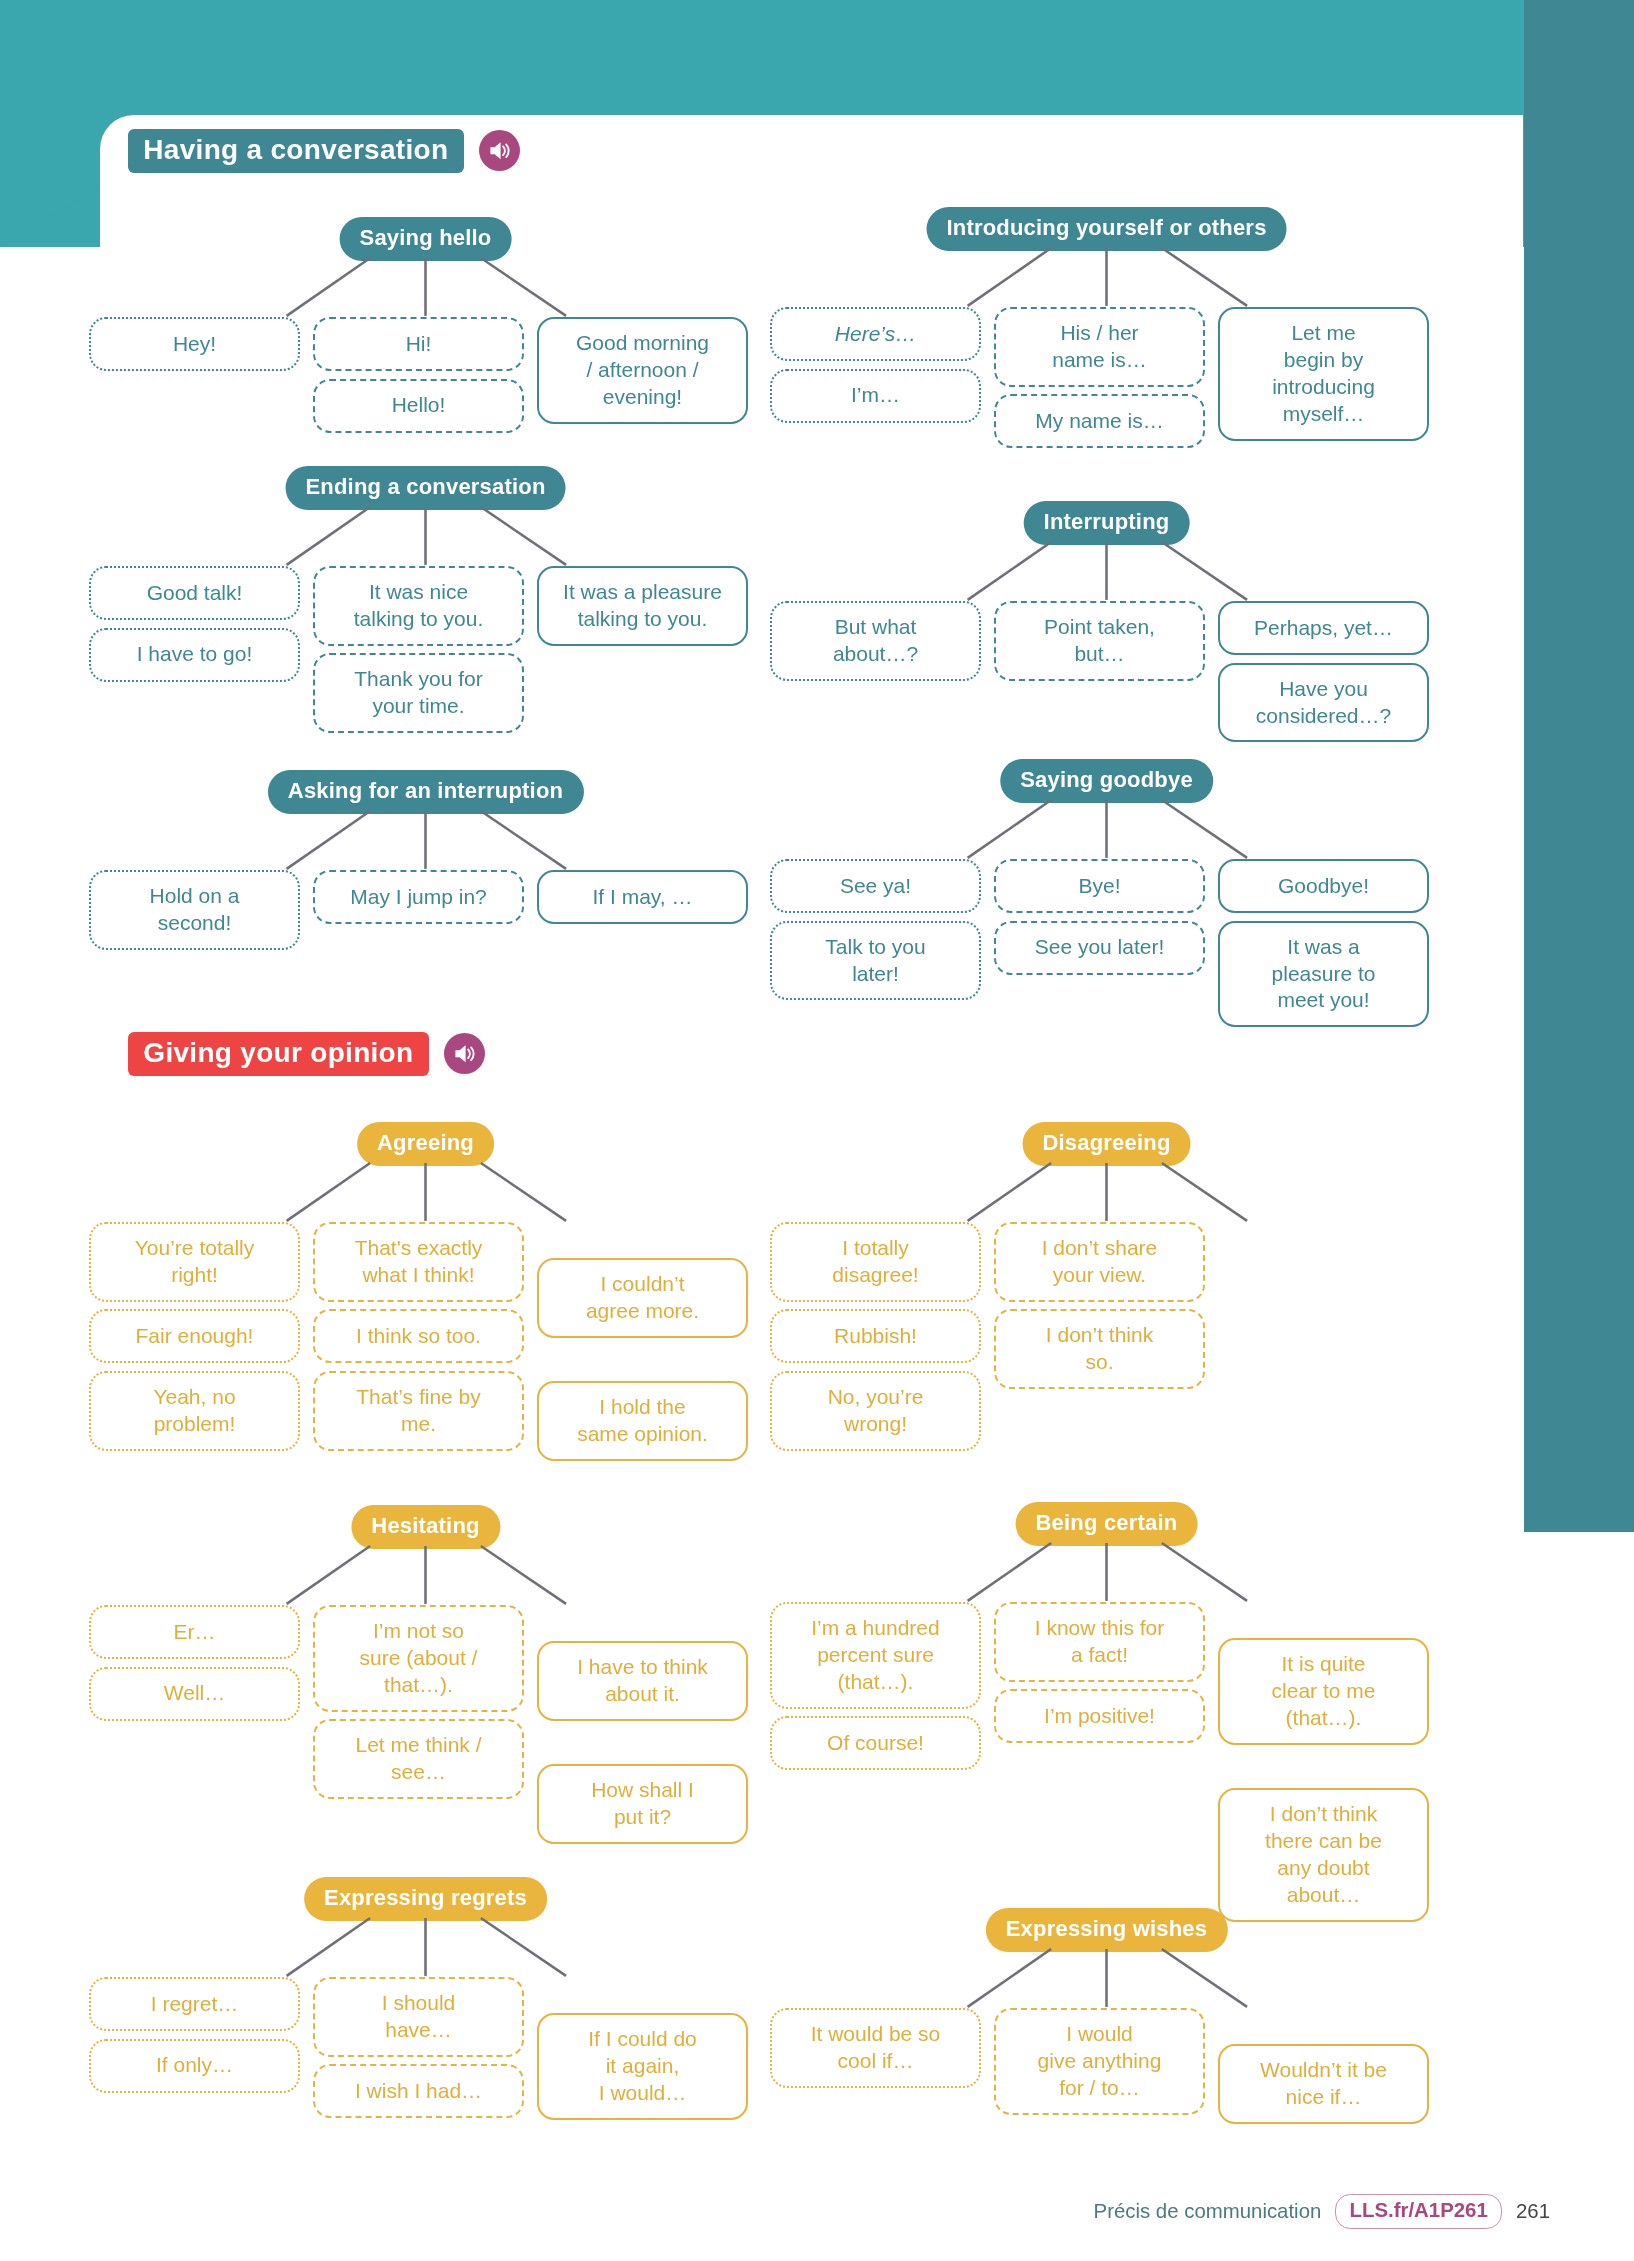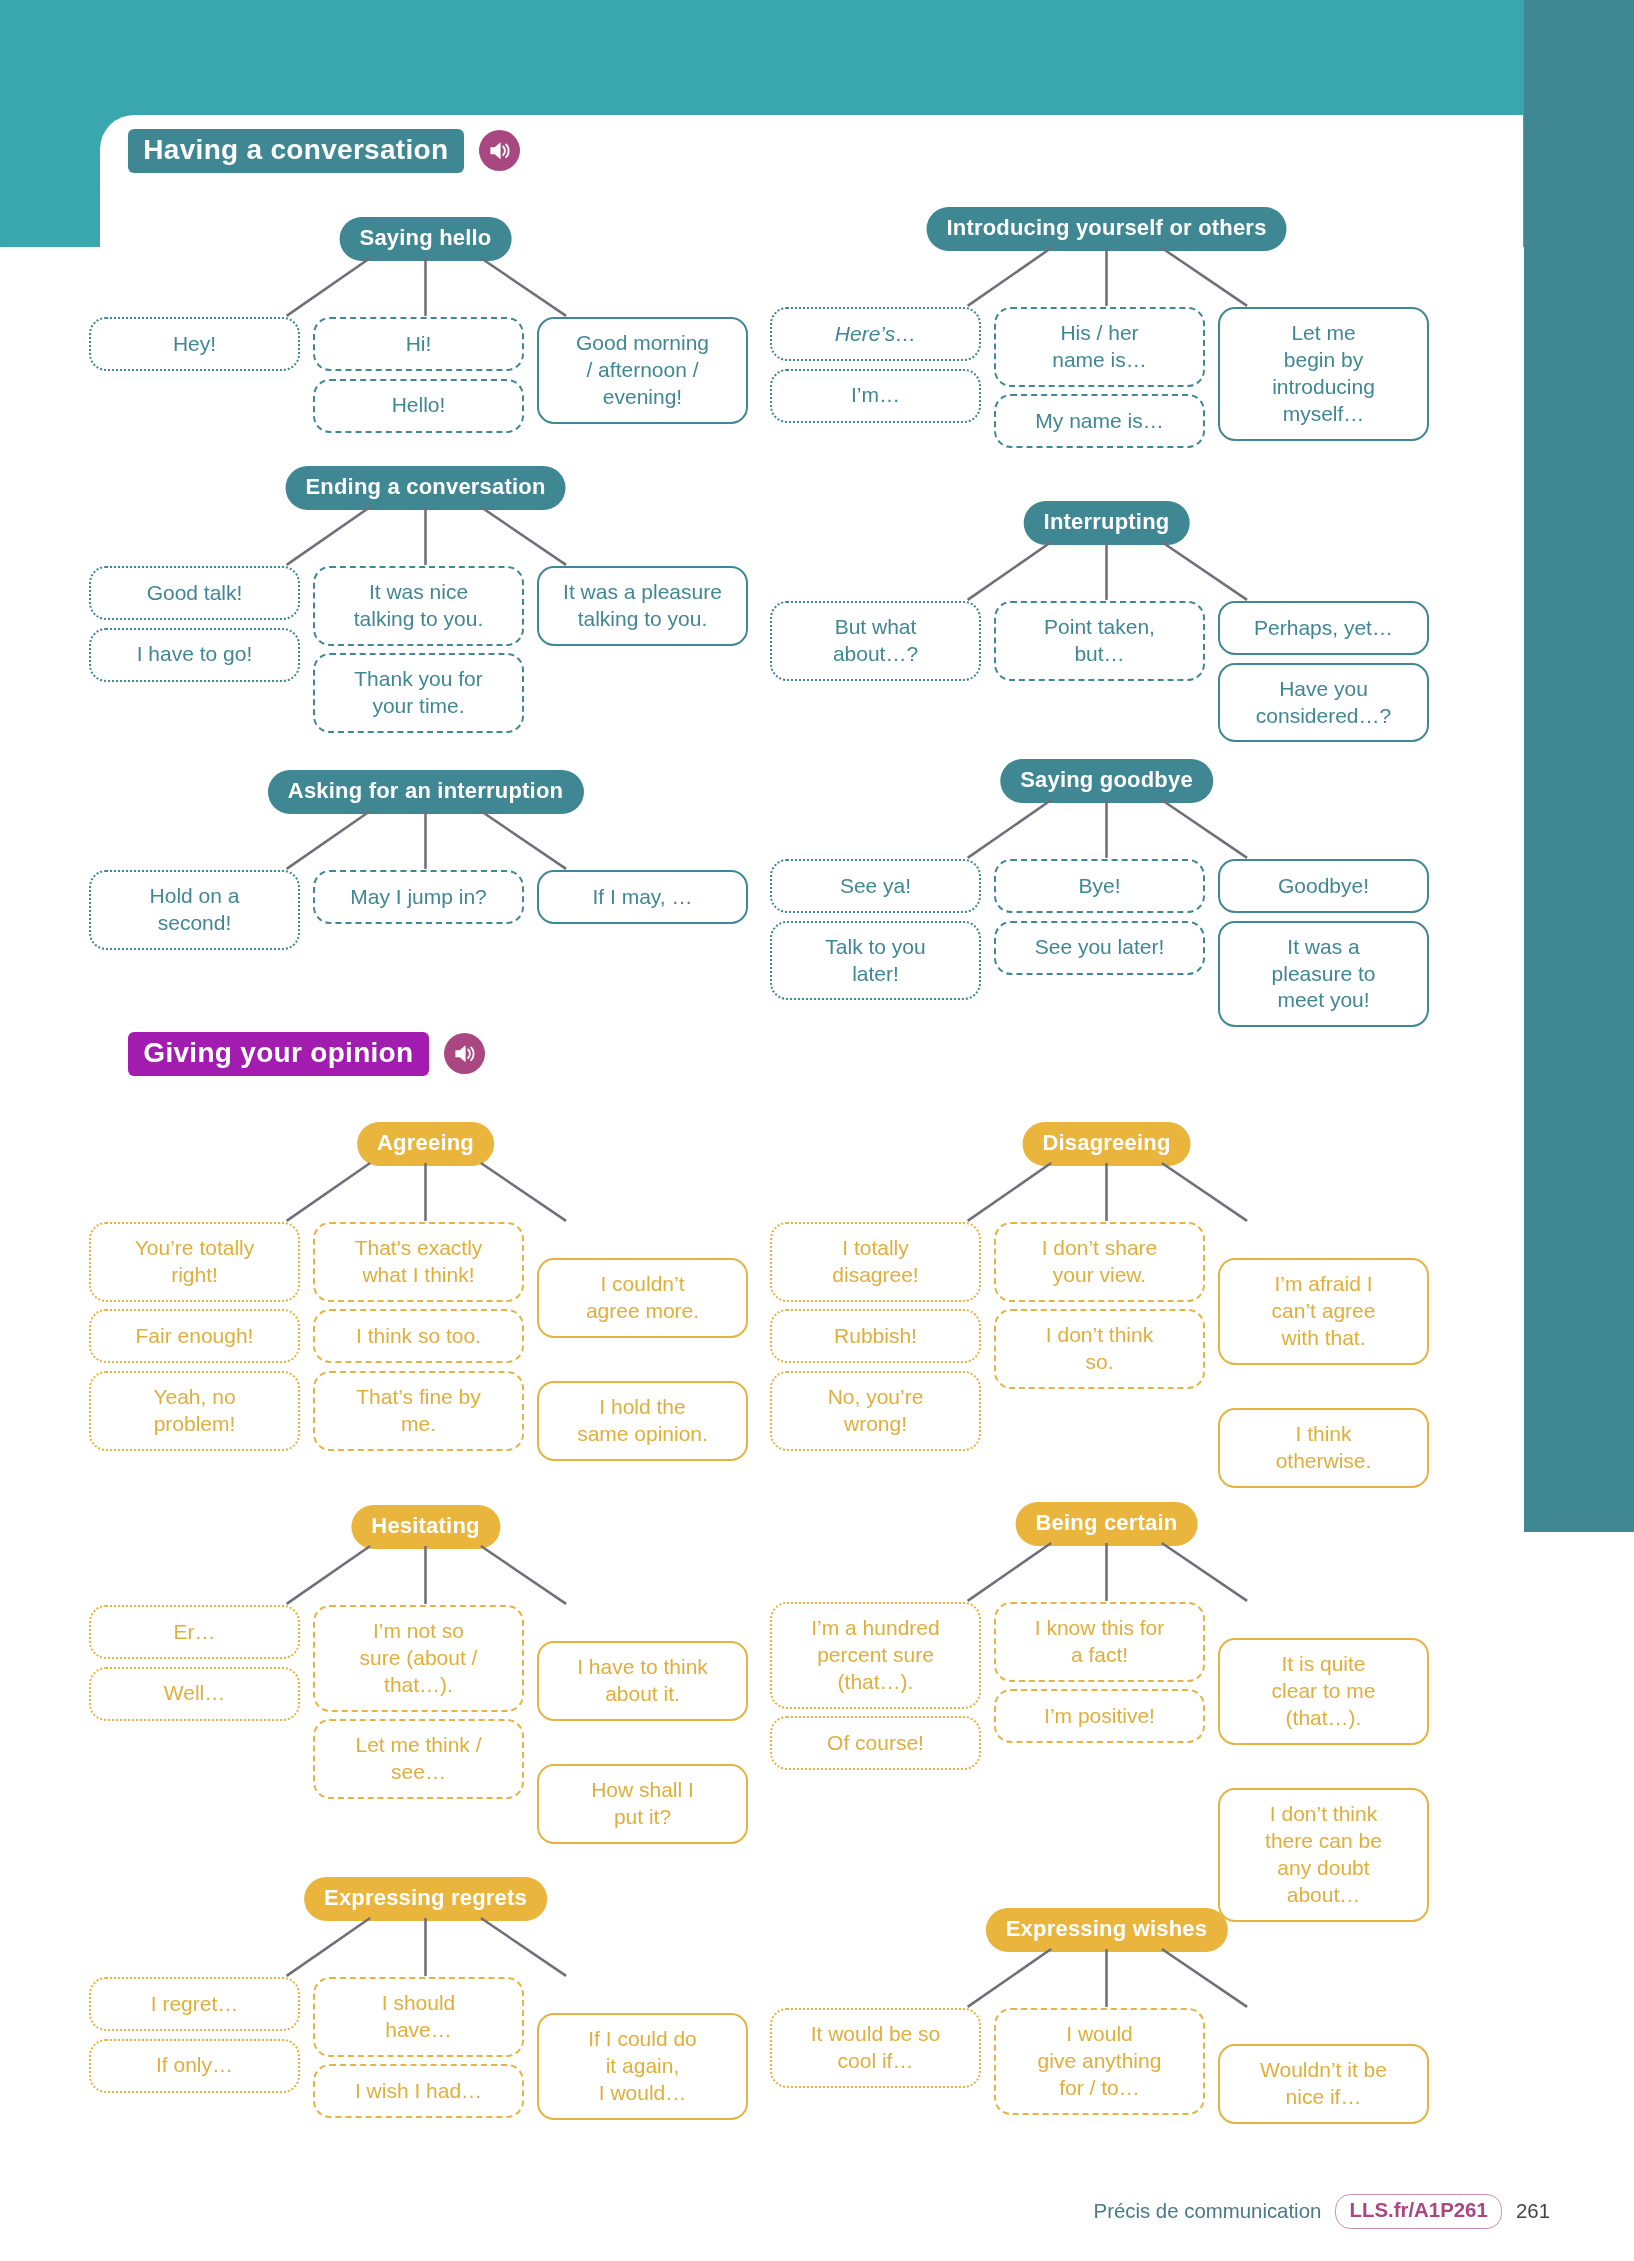--- a/index.html
+++ b/index.html
@@ -64,21 +64,21 @@
   .section-head-label {
     color: #ffffff;
     font-size: 28px;
     font-weight: bold;
     padding: 6px 15.3px 8.5px 15.3px;
     letter-spacing: 0.3px;
     line-height: 1.05;
     border-radius: 6px;
   }
   .sh-teal { background: #3f8793; }
-  .sh-amber { background: #a21caf; }
+  .sh-amber { background: #ef4444; }
 
   .audio-icon {
     width: 41px; height: 41px;
     border-radius: 50%;
     background: #a94781;
     display: flex;
     align-items: center;
     justify-content: center;
     flex: 0 0 auto;
   }
@@ -390,27 +390,20 @@
           <div class="phrase s-dotted" style="white-space: pre-line;">Rubbish!</div>
           <div class="phrase s-dotted" style="white-space: pre-line;">No, you’re
 wrong!</div>
         </div>
         <div class="col">
           <div class="phrase s-dashed" style="white-space: pre-line;">I don’t share
 your view.</div>
           <div class="phrase s-dashed" style="white-space: pre-line;">I don’t think
 so.</div>
         </div>
-        <div class="col">
-          <div class="phrase s-solid" style="white-space: pre-line;">I’m afraid I
-can’t agree
-with that.</div>
-          <div class="phrase s-solid" style="white-space: pre-line;">I think
-otherwise.</div>
-        </div>
       </div>
     </div>
     <div class="group amber" style="left: 89px; top: 1505px;">
       <div class="group-title gt-amber">Hesitating</div>
       <div class="connectors"><svg width="673" height="77" viewBox="0 0 790 90">
           <line x1="330" y1="8" x2="232" y2="76" stroke="#6f6f7a" stroke-width="3"></line>
           <line x1="395" y1="8" x2="395" y2="76" stroke="#6f6f7a" stroke-width="3"></line>
           <line x1="460" y1="8" x2="560" y2="76" stroke="#6f6f7a" stroke-width="3"></line>
         </svg></div>
       <div class="cols">

